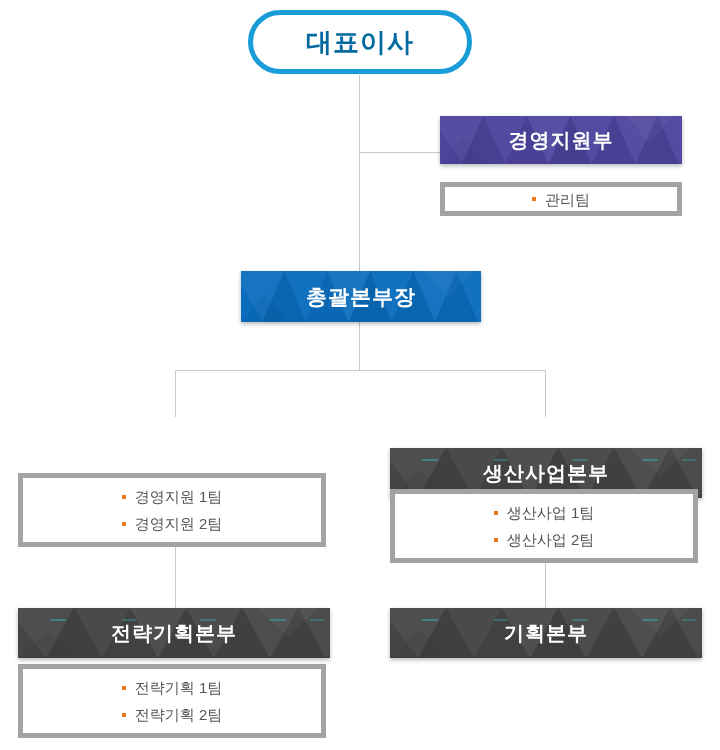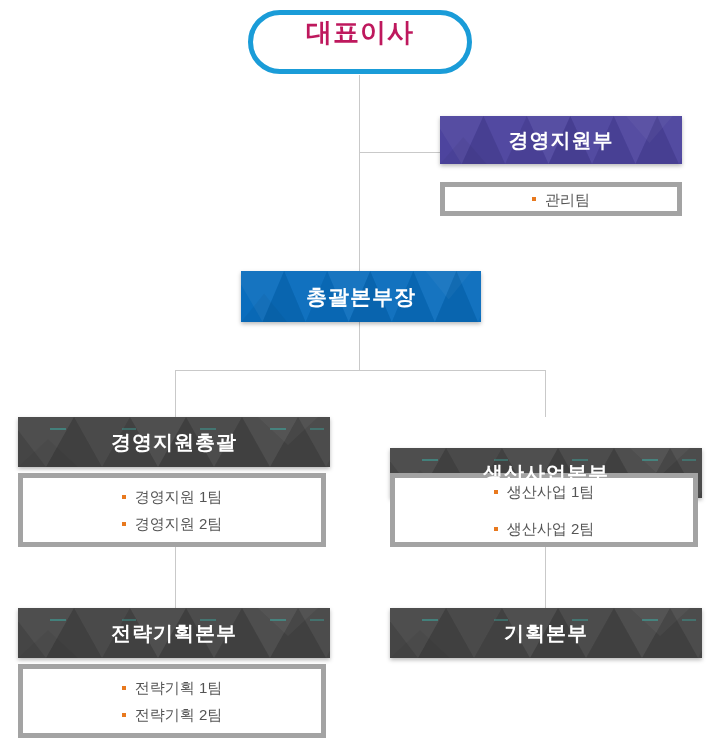--- a/index.html
+++ b/index.html
@@ -18,22 +18,22 @@
   .l-bus           { left:175px; top:370px; width:370px; }
   .l-drop-left     { left:175px; top:370px; height:47px; }
   .l-drop-right    { left:545px; top:370px; height:47px; }
   .l-left-row2     { left:175px; top:547px; height:61px; }
   .l-right-row2    { left:545px; top:547px; height:61px; }
 
   
   .pill {
     position:absolute; left:248px; top:10px; width:224px; height:64px;
     box-sizing:border-box; border:5px solid #1a9cd8; border-radius:34px;
-    background:#ffffff; display:flex; align-items:flex-start; justify-content:center;
-    color:#be185d; font-size:26px; font-weight:bold; letter-spacing:1px;
+    background:#ffffff; display:flex; align-items:center; justify-content:center;
+    color:#0369a1; font-size:26px; font-weight:bold; letter-spacing:1px;
   }
 
   
   .hdr {
     position:absolute; display:flex; align-items:center; justify-content:center;
     color:#ffffff; font-weight:bold; overflow:hidden;
     box-shadow:0 2px 4px rgba(0,0,0,0.28); letter-spacing:1px;
   }
   .hdr .pat { position:absolute; left:0; top:0; width:100%; height:100%; }
   .hdr .t { position:relative; z-index:1; }
@@ -47,21 +47,21 @@
 
   
   .subbox {
     position:absolute; background:#ffffff; border:5px solid #a3a3a3;
     box-sizing:border-box; display:flex; flex-direction:column;
     align-items:center; justify-content:center;
   }
   .sub-staff { left:440px; top:182px; width:242px; height:34px; }
   .sub-row   { width:308px; height:74px; }
   .pos-s1 { left:18px;  top:473px; }
-  .pos-s2 { left:390px; top:473px;justify-content:space-between; }
+  .pos-s2 { left:390px; top:489px; }
   .pos-s3 { left:18px;  top:664px; }
   .pos-s4 { left:390px; top:664px; }
 
   .item { display:flex; align-items:center; font-size:15px; color:#555555; line-height:27px; }
   .bullet { width:4px; height:4px; background:#e8791e; margin-right:9px; flex:0 0 auto; }
 </style>
 </head>
 <body>
 
 <svg width="0" height="0" style="position:absolute" aria-hidden="true">
@@ -119,27 +119,20 @@
     </div>
   </div>
 
   <div class="hdr hdr-director">
     <svg class="pat" viewBox="0 0 312 50" preserveAspectRatio="none">
         <use href="#facets"></use>
       </svg>
     <span class="t">총괄본부장</span>
   </div>
 
-  <div class="hdr hdr-div pos-d1">
-    <svg class="pat" viewBox="0 0 312 50" preserveAspectRatio="none">
-        <use href="#facets"></use>
-        <use href="#dashes"></use>
-      </svg>
-    <span class="t">경영지원총괄</span>
-  </div>
   <div class="subbox sub-row pos-s1">
     <div class="item">
       <span class="bullet"></span>
       <span>경영지원 1팀</span>
     </div>
     <div class="item">
       <span class="bullet"></span>
       <span>경영지원 2팀</span>
     </div>
   </div>

